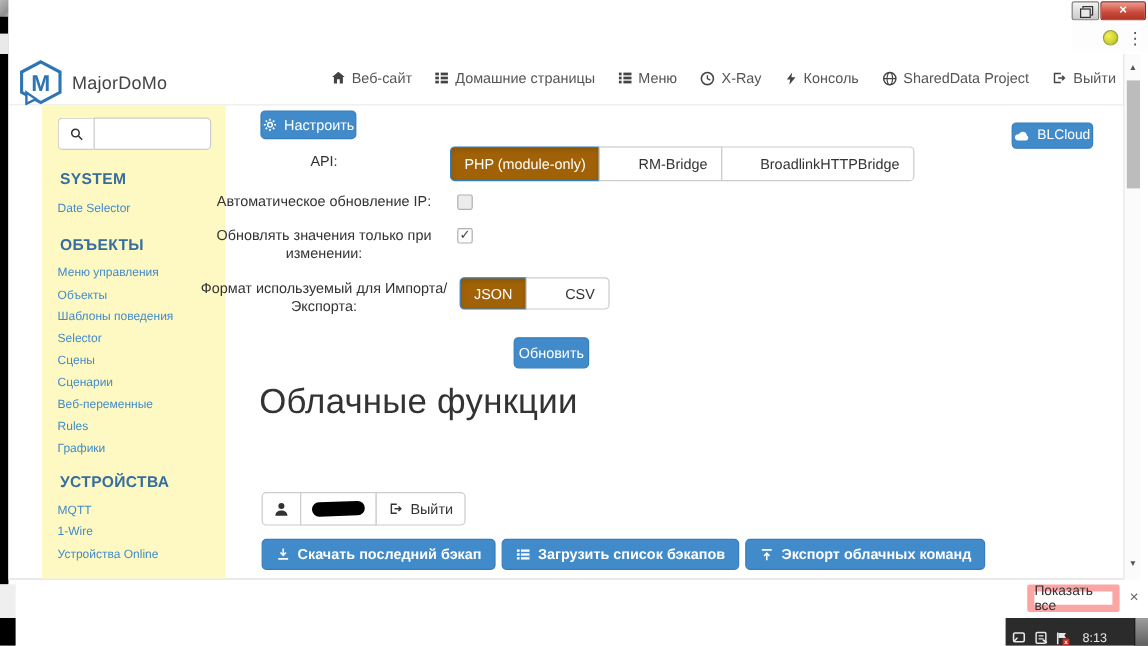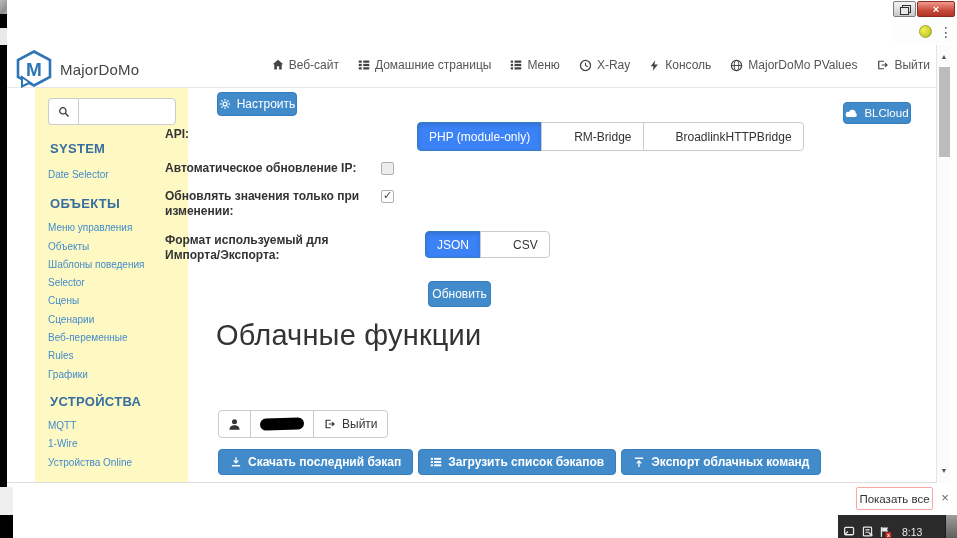--- a/index.html
+++ b/index.html
@@ -61,32 +61,32 @@
 
   
   .btn { display:inline-flex; align-items:center; justify-content:center; gap:6px; border-radius:4px;
     font-size:12px; cursor:pointer; border:1px solid transparent; }
   .btn-primary { background:#428bca; border-color:#357ebd; color:#fff; }
 
   .cfg-btn { position:absolute; left:210px; top:4px; width:80px; height:24px; }
   .blcloud-btn { position:absolute; left:836px; top:2px; width:68px; height:22px; font-size:11.5px;margin-top:12px; }
 
   
-  .form-label { position:absolute; width:210px; text-align:left; font-size:12px; font-weight:bold; color:#333; line-height:15px; }
+  .form-label { position:absolute; width:210px; text-align:center; font-size:12px; font-weight:normal; color:#333; line-height:15px; }
   .lbl-api { left:158px; top:39px; }
   .lbl-ip { left:158px; top:73px; }
   .lbl-uoc { left:158px; top:101px; }
   .lbl-fmt { left:158px; top:145px; }
 
   .btn-group { position:absolute; display:flex; }
   .btn-group .seg { border:1px solid #ccc; background:#fff; color:#333; font-size:12px; display:flex; align-items:center; padding:0 11px; cursor:pointer; }
   .btn-group .seg + .seg { margin-left:-1px;padding-left:32px; }
   .btn-group .seg:first-child { border-radius:4px 0 0 4px; }
   .btn-group .seg:last-child { border-radius:0 4px 4px 0; }
-  .btn-group .seg.active { background:#3b82f6; border-color:#357ebd; color:#fff; box-shadow:inset 0 2px 4px rgba(0,0,0,.15);margin-left:42px; }
+  .btn-group .seg.active { background:#a16207; border-color:#357ebd; color:#fff; box-shadow:inset 0 2px 4px rgba(0,0,0,.15); }
   .grp-api { left:368px; top:34px; height:29px; }
   .grp-fmt { left:376px; top:143px; height:27px; }
 
   .checkbox { position:absolute; width:13px; height:13px; border:1px solid #b0b0b0; border-radius:2px; background:#fcfcfc; cursor:pointer; }
   .cb-ip { left:374px; top:74px; background:#ececec; }
   .cb-uoc { left:374px; top:102px; }
   .checkbox.checked:after { content:"✓"; position:absolute; left:1px; top:-2px; font-size:11px; font-weight:bold; color:#444; }
 
   .submit-btn { position:absolute; left:385px; top:193px; width:63px; height:26px;margin-left:36px; }
 
@@ -100,21 +100,21 @@
   .user-group .u-seg { border:1px solid #ccc; background:#fff; display:flex; align-items:center; padding:0 9px; cursor:pointer; font-size:12px; color:#333; gap:6px; }
   .user-group .u-seg + .u-seg { margin-left:-1px; }
   .user-group .u-seg:first-child { border-radius:4px 0 0 4px; }
   .user-group .u-seg:last-child { border-radius:0 4px 4px 0; }
   .censor { width:44px; height:12px; background:#000; border-radius:7px; transform:rotate(-2deg); }
 
   .actions { position:absolute; left:211px; top:361px; display:flex; gap:5px; }
   .actions .btn { height:26px; padding:0 11px; font-weight:bold; font-size:12px; }
 
   
-  .show-all { position:absolute; left:856px; top:487px; width:77px; height:23px; background:#fff; border:1px solid #fca5a5;
+  .show-all { position:absolute; left:856px; top:487px; width:77px; height:23px; background:#fff; border:6px solid #fca5a5;
     border-radius:2px; font-size:11.5px; color:#333; display:flex; align-items:center; justify-content:center; cursor:pointer; }
   .dl-close { position:absolute; left:938px; top:490px; width:14px; height:16px; color:#666; font-size:13px; text-align:center; cursor:pointer; }
   .taskbar { position:absolute; left:838px; top:515px; width:119px; height:23px; background:#2b2b2b; display:flex; align-items:flex-end; }
   .tray { display:flex; align-items:center; gap:5px; margin-left:5px; }
   .tray .ticon { position:relative; width:13px; height:13px; display:flex; align-items:center; justify-content:center; cursor:pointer; }
   .clock { margin-left:10px; color:#e8e8e8; font-size:10.5px; cursor:default; }
   .show-desktop { position:absolute; right:0; top:0; width:12px; height:23px; background:linear-gradient(#9d9d9d,#5f5f5f); border-left:1px solid #1c1c1c; cursor:pointer; }
 </style>
 </head>
 <body>
@@ -188,21 +188,21 @@
             <polygon points="9,0.5 2.5,9 6.5,9 5.5,15.5 13,6.5 8,6.5"></polygon>
           </svg>
         <span>Консоль</span>
       </span>
       <span class="nav-item">
         <svg width="13" height="13" viewBox="0 0 16 16">
             <circle cx="8" cy="8" r="6.3" fill="none" stroke="#444" stroke-width="1.5"></circle>
             <ellipse cx="8" cy="8" rx="2.8" ry="6.3" fill="none" stroke="#444" stroke-width="1.2"></ellipse>
             <path d="M1.7 8 H14.3" stroke="#444" stroke-width="1.2"></path>
           </svg>
-        <span>MajorDoMo PValues</span>
+        <span>SharedData Project</span>
       </span>
       <span class="nav-item">
         <svg width="13" height="12" viewBox="0 0 16 16">
             <path d="M10 3 H3 V13 H10" fill="none" stroke="#444" stroke-width="1.6"></path>
             <path d="M7 8 H14 M11.5 5.5 L14 8 L11.5 10.5" fill="none" stroke="#444" stroke-width="1.6"></path>
           </svg>
         <span>Выйти</span>
       </span>
     </div>
   </div>

